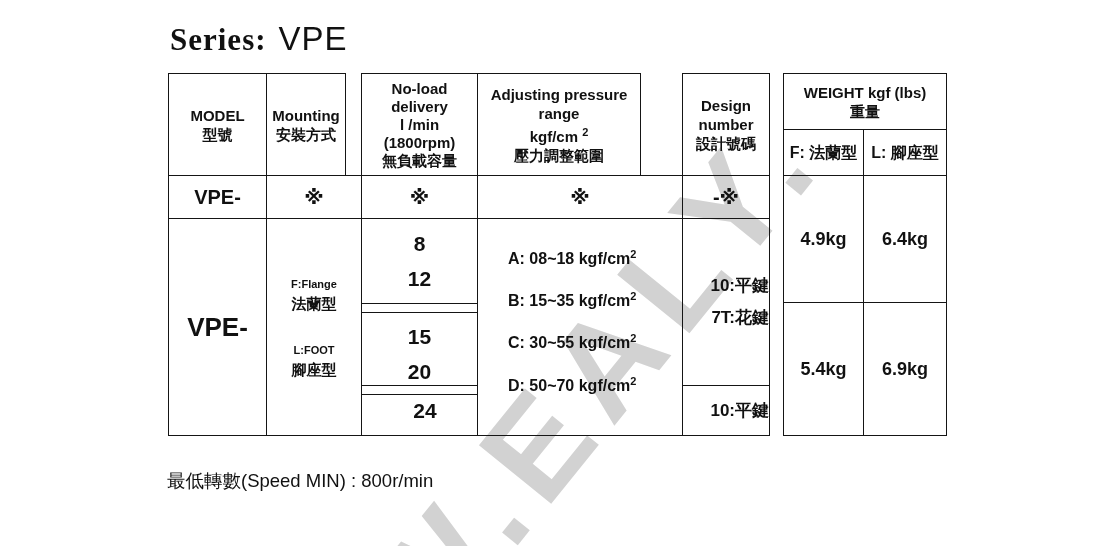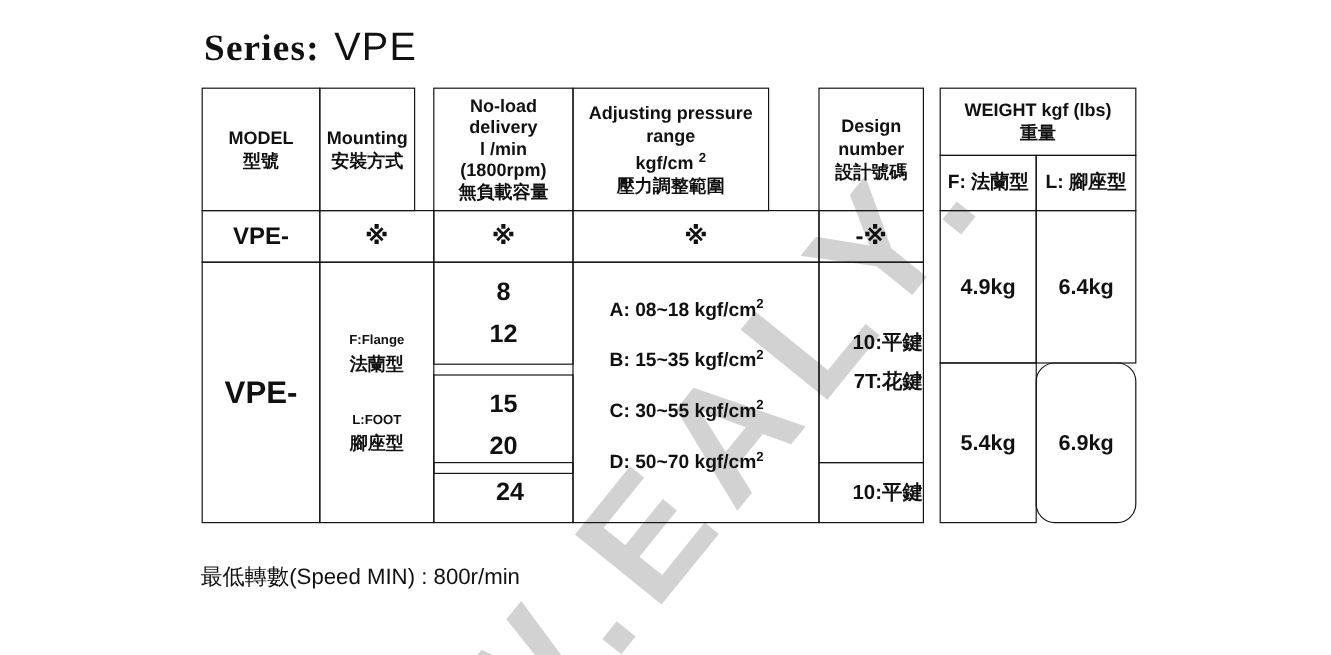--- a/index.html
+++ b/index.html
@@ -186,18 +186,18 @@
   <div class="cell" style="left:0; top:0; width:164px; height:57px;">
     <span class="hdr-line">WEIGHT kgf (lbs)</span>
     <span class="hdr-line">重量</span>
   </div>
   <div class="cell fl-hdr" style="left:0; top:56px; width:81px; height:47px;">F: 法蘭型</div>
   <div class="cell fl-hdr" style="left:80px; top:56px; width:84px; height:47px;">L: 腳座型</div>
 
   <div class="cell weight-val" style="left:0; top:102px; width:81px; height:128px;">4.9kg</div>
   <div class="cell weight-val" style="left:80px; top:102px; width:84px; height:128px;">6.4kg</div>
   <div class="cell weight-val" style="left:0; top:229px; width:81px; height:134px;">5.4kg</div>
-  <div class="cell weight-val" style="left:80px; top:229px; width:84px; height:134px;border-radius:16px;">6.9kg</div>
+  <div class="cell weight-val" style="left:80px; top:229px; width:84px; height:134px;">6.9kg</div>
 </div>
 
 <div class="footnotes">
   <div>最低轉數(Speed MIN) : 800r/min</div>
 </div>
 
 </body></html>

